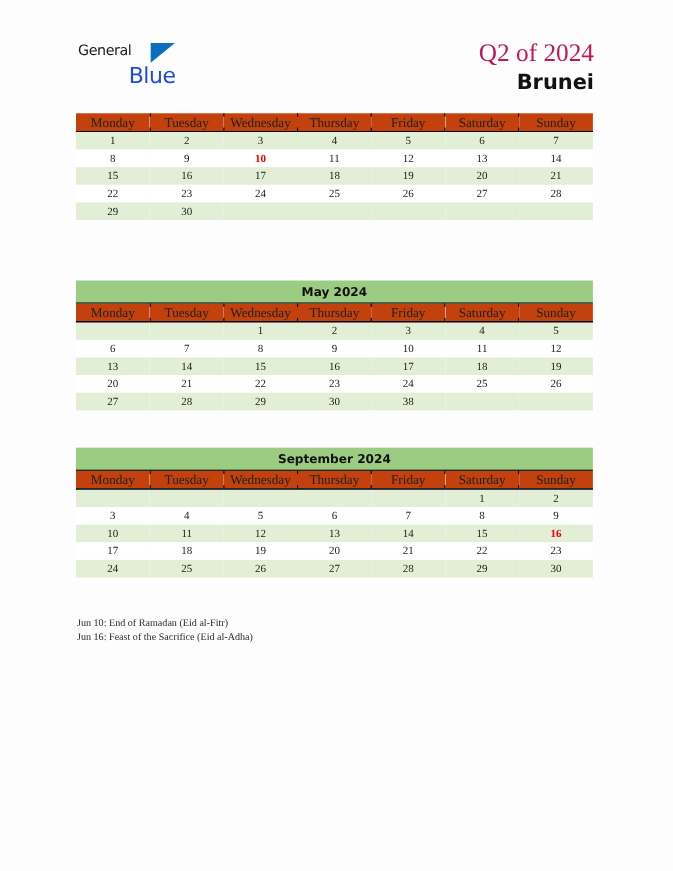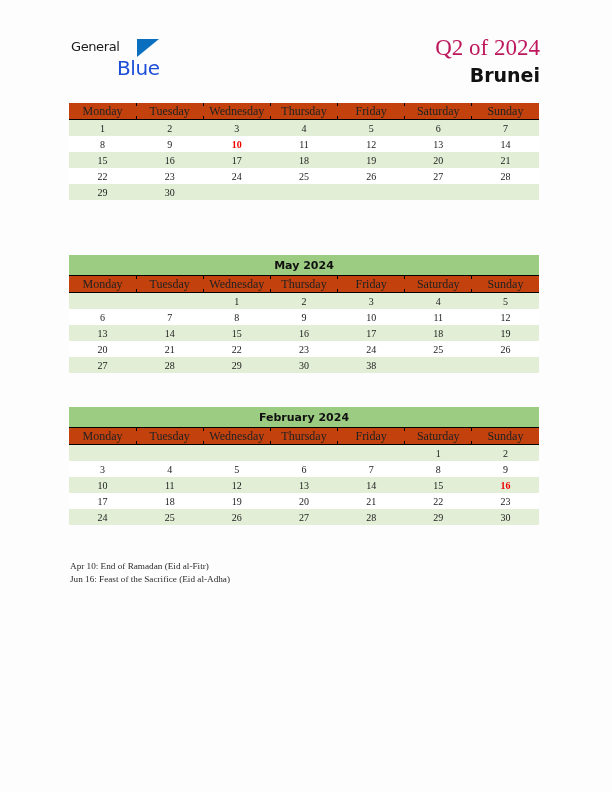--- a/index.html
+++ b/index.html
@@ -316,21 +316,21 @@
             <td>29</td>
             <td>30</td>
             <td>38</td>
             <td></td>
             <td></td>
           </tr>
         </tbody>
       </table>
     </div>
   <div class="month" id="month-2">
-      <div class="month-title">February 2024</div>
+      <div class="month-title">September 2024</div>
       <table class="cal">
         <thead>
           <tr>
             <th>Monday</th>
             <th>Tuesday<span class="tick-top"></span><span class="tick-bot"></span></th>
             <th>Wednesday<span class="tick-top"></span><span class="tick-bot"></span></th>
             <th>Thursday<span class="tick-top"></span><span class="tick-bot"></span></th>
             <th>Friday<span class="tick-top"></span><span class="tick-bot"></span></th>
             <th>Saturday<span class="tick-top"></span><span class="tick-bot"></span></th>
             <th>Sunday<span class="tick-top"></span><span class="tick-bot"></span></th>
@@ -380,17 +380,17 @@
             <td>27</td>
             <td>28</td>
             <td>29</td>
             <td>30</td>
           </tr>
         </tbody>
       </table>
     </div>
 
   <div class="notes" id="notes">
-      <div>Apr 10: End of Ramadan (Eid al-Fitr)</div>
+      <div>Jun 10: End of Ramadan (Eid al-Fitr)</div>
       <div>Jun 16: Feast of the Sacrifice (Eid al-Adha)</div>
     </div>
 
 </div>
 
 </body></html>

